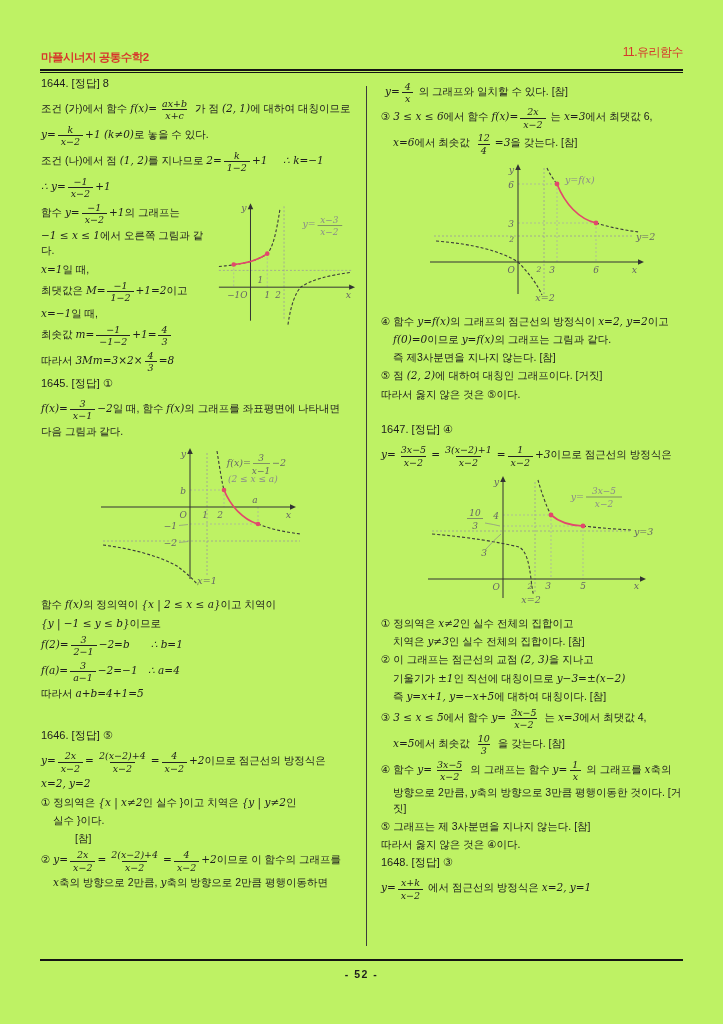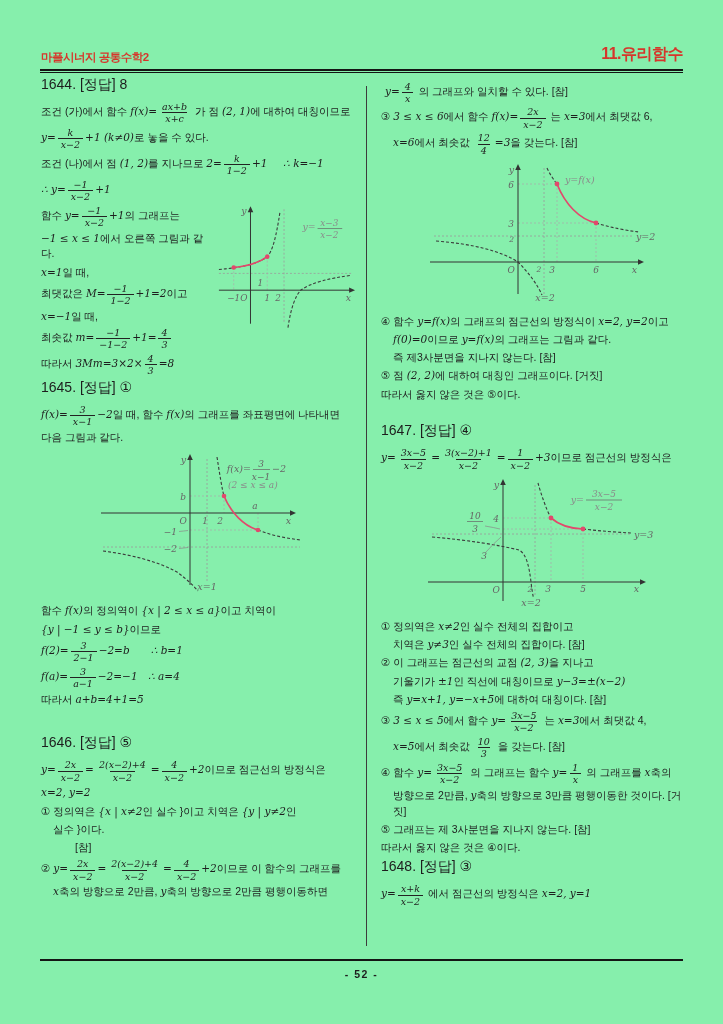--- a/index.html
+++ b/index.html
@@ -1,29 +1,29 @@
 <!DOCTYPE html>
 <html><head>
 <meta charset="utf-8">
 <style>
   html,body{margin:0;padding:0;background:#9a9a9a;}
-  .page{position:relative;width:723px;height:1024px;background:#86efac;overflow:hidden;
+  .page{position:relative;width:723px;height:1024px;background:#bef264;overflow:hidden;
         font-family:"Liberation Sans","DejaVu Sans",sans-serif;color:#1d1d1d;}
   
   .hdr-l{position:absolute;top:50px;left:41px;font-size:11.5px;font-weight:bold;letter-spacing:-0.5px;}
-  .hdr-r{position:absolute;top:44px;right:40px;font-size:16px;font-weight:bold;letter-spacing:-0.5px;}
+  .hdr-r{position:absolute;top:44px;right:40px;font-size:12px;font-weight:normal;letter-spacing:-0.5px;}
   .rule-top{position:absolute;left:40px;right:40px;top:69px;height:1px;
             border-top:2.5px solid #141414;border-bottom:1px solid #141414;}
   .divider{position:absolute;left:366px;top:86px;width:1px;height:860px;background:#3c3c3c;}
   .rule-bot{position:absolute;left:40px;right:40px;top:959px;border-top:2.5px solid #141414;}
   .pageno{position:absolute;left:0;right:0;top:968px;text-align:center;font-size:10.5px;font-weight:bold;letter-spacing:1.5px;}
   
   .col-l{position:absolute;left:41px;top:76px;width:318px;}
   .col-r{position:absolute;left:381px;top:78px;width:313px;}
-  .ptitle{font-size:14px;margin:0 0 7px 0;clear:both;}
+  .ptitle{font-size:11px;margin:0 0 7px 0;clear:both;}
   .ln{font-size:10.5px;line-height:1.5;margin:2.5px 0;}
   .in0{padding-left:4px;}
   .in1{padding-left:12px;}
   .in2{padding-left:34px;}
   .mt1645{}
   .mt1646{margin-top:27px;}
   .mt1647{margin-top:20px;}
   .mt1648{}
   .tt{}
   .mm{font-family:"DejaVu Serif","Liberation Serif",serif;font-style:italic;}

